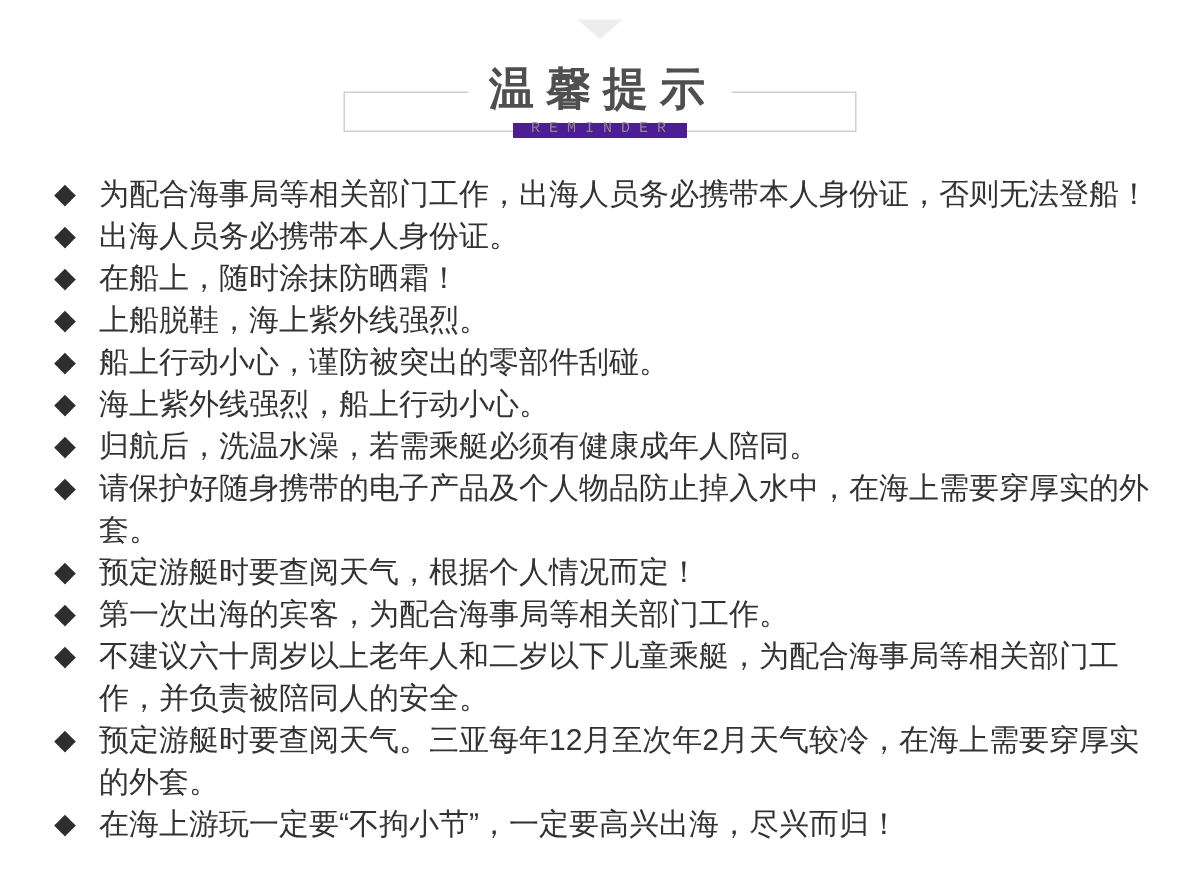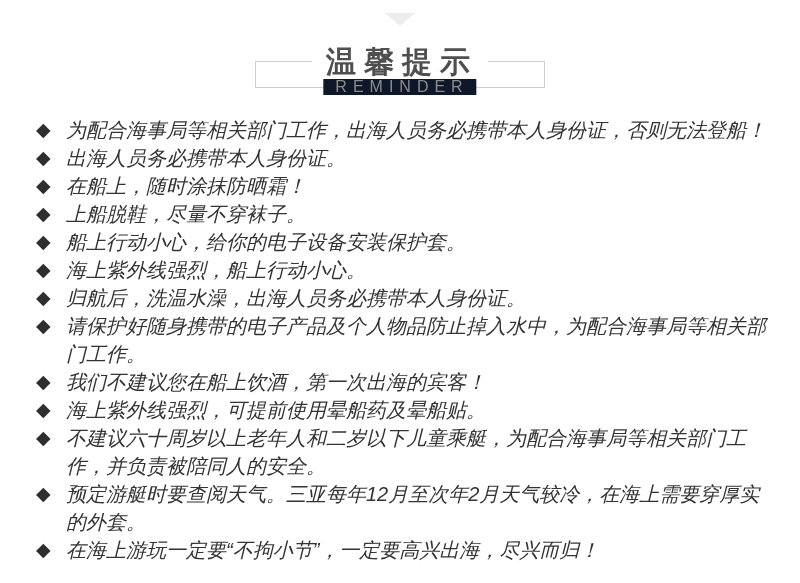--- a/index.html
+++ b/index.html
@@ -23,47 +23,48 @@
   .triangle-down {
     width: 0;
     height: 0;
     border-left: 15px solid transparent;
     border-right: 15px solid transparent;
     border-top: 13px solid var(--triangle);
     margin: 13px auto 0 auto;
   }
   .header-box {
     position: relative;
-    width: 290px;
+    width: 342px;
     height: 27px;
     border: 1px solid var(--border);
     margin: 35px auto 0 auto;
+    font-family: Liberation Mono, monospace;
   }
   .header-title {
     position: absolute;
     top: 0;
     left: 50%;
     transform: translate(-50%, -50%);
     background: #ffffff;
     padding: 0 10px 0 14px;
     font-size: 30px;
     font-weight: bold;
     letter-spacing: 8px;
     color: var(--title);
     white-space: nowrap;
     line-height: 1;
   }
   .header-subtitle {
     position: absolute;
     bottom: 0;
     left: 50%;
     transform: translate(-50%, 50%);
-    background: #0f172a;
+    background: #4c1d95;
     padding: 0 8px 0 12px;
-    font-size: 16px;
+    font-size: 10px;
     letter-spacing: 6px;
     color: var(--subtitle);
     white-space: nowrap;
     line-height: 1;
   }
   ul.reminder-list {
     list-style: none;
     margin: 28px 0 0 0;
     padding: 0 32px 0 36px;
   }
@@ -75,21 +76,20 @@
     color: var(--text);
   }
   ul.reminder-list .bullet {
     flex: none;
     width: 30px;
     font-size: 19px;
     color: var(--bullet);
   }
   ul.reminder-list .txt {
     flex: 1;
-    font-style: italic;
   }
 </style>
 </head>
 <body>
 
 <div class="triangle-down"></div>
 
 <div class="header-box">
   <div class="header-title">温馨提示</div>
   <div class="header-subtitle">REMINDER</div>
@@ -103,45 +103,45 @@
   <li>
     <span class="bullet">◆</span>
     <span class="txt">出海人员务必携带本人身份证。</span>
   </li>
   <li>
     <span class="bullet">◆</span>
     <span class="txt">在船上，随时涂抹防晒霜！</span>
   </li>
   <li>
     <span class="bullet">◆</span>
-    <span class="txt">上船脱鞋，尽量不穿袜子。</span>
+    <span class="txt">上船脱鞋，海上紫外线强烈。</span>
   </li>
   <li>
     <span class="bullet">◆</span>
-    <span class="txt">船上行动小心，给你的电子设备安装保护套。</span>
+    <span class="txt">船上行动小心，谨防被突出的零部件刮碰。</span>
   </li>
   <li>
     <span class="bullet">◆</span>
     <span class="txt">海上紫外线强烈，船上行动小心。</span>
   </li>
   <li>
     <span class="bullet">◆</span>
-    <span class="txt">归航后，洗温水澡，出海人员务必携带本人身份证。</span>
+    <span class="txt">归航后，洗温水澡，若需乘艇必须有健康成年人陪同。</span>
   </li>
   <li>
     <span class="bullet">◆</span>
-    <span class="txt">请保护好随身携带的电子产品及个人物品防止掉入水中，为配合海事局等相关部门工作。</span>
+    <span class="txt">请保护好随身携带的电子产品及个人物品防止掉入水中，在海上需要穿厚实的外套。</span>
   </li>
   <li>
     <span class="bullet">◆</span>
-    <span class="txt">我们不建议您在船上饮酒，第一次出海的宾客！</span>
+    <span class="txt">预定游艇时要查阅天气，根据个人情况而定！</span>
   </li>
   <li>
     <span class="bullet">◆</span>
-    <span class="txt">海上紫外线强烈，可提前使用晕船药及晕船贴。</span>
+    <span class="txt">第一次出海的宾客，为配合海事局等相关部门工作。</span>
   </li>
   <li>
     <span class="bullet">◆</span>
     <span class="txt">不建议六十周岁以上老年人和二岁以下儿童乘艇，为配合海事局等相关部门工作，并负责被陪同人的安全。</span>
   </li>
   <li>
     <span class="bullet">◆</span>
     <span class="txt">预定游艇时要查阅天气。三亚每年12月至次年2月天气较冷，在海上需要穿厚实的外套。</span>
   </li>
   <li>

